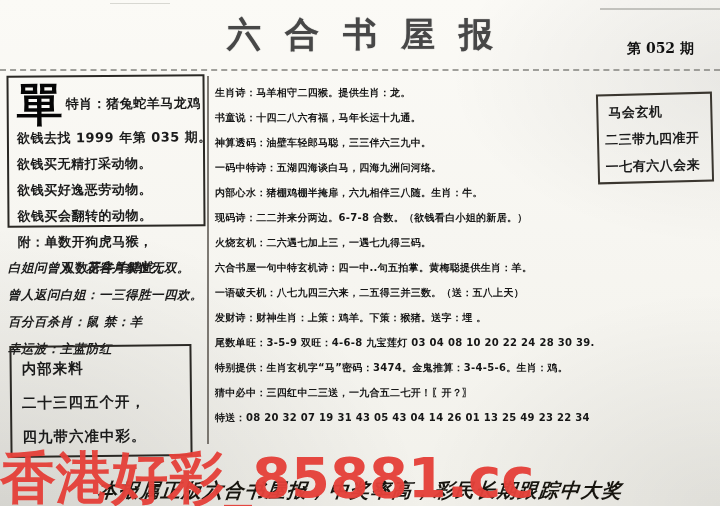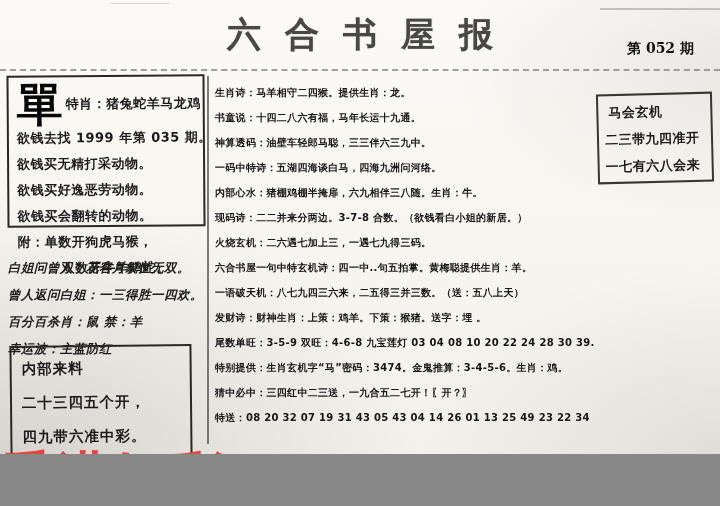--- a/index.html
+++ b/index.html
@@ -1,17 +1,17 @@
 <!DOCTYPE html>
 <html><head>
 <meta charset="utf-8">
 <style>
   html,body{margin:0;padding:0;background:#888;}
   .page{
-    position:relative;width:720px;height:454px;overflow:hidden;
+    position:relative;width:720px;height:506px;overflow:hidden;
     font-family:"DejaVu Sans","Liberation Sans",sans-serif;
     color:#1b1b1b;
     background:
       radial-gradient(ellipse at 0% 105%, rgba(0,0,0,.13), transparent 42%),
       radial-gradient(ellipse at 103% 15%, rgba(0,0,0,.07), transparent 28%),
       radial-gradient(ellipse at 100% 100%, rgba(0,0,0,.08), transparent 30%),
       linear-gradient(#fbfaf6,#f2f1eb);
   }
   
   .title{
@@ -114,21 +114,21 @@
     <div class="lline">二三带九四准开</div>
     <div class="lline">一七有六八会来</div>
   </div>
 
   <div class="center">
     <div class="tip">生肖诗：马羊相守二四猴。提供生肖：龙。</div>
     <div class="tip">书童说：十四二八六有福，马年长运十九通。</div>
     <div class="tip">神算透码：油壁车轻郎马聪，三三伴六三九中。</div>
     <div class="tip">一码中特诗：五湖四海谈白马，四海九洲问河络。</div>
     <div class="tip">内部心水：猪棚鸡棚半掩扉，六九相伴三八随。生肖：牛。</div>
-    <div class="tip">现码诗：二二并来分两边。3-7-8 合数。（欲钱看白小姐的新居。）</div>
+    <div class="tip">现码诗：二二并来分两边。6-7-8 合数。（欲钱看白小姐的新居。）</div>
     <div class="tip">火烧玄机：二六遇七加上三，一遇七九得三码。</div>
     <div class="tip">六合书屋一句中特玄机诗：四一中..句五拍掌。黄梅聪提供生肖：羊。</div>
     <div class="tip">一语破天机：八七九四三六来，二五得三并三数。（送：五八上天）</div>
     <div class="tip">发财诗：财神生肖：上策：鸡羊。下策：猴猪。送字：埋 。</div>
     <div class="tip">尾数单旺：3-5-9 双旺：4-6-8 九宝莲灯 03 04 08 10 20 22 24 28 30 39.</div>
     <div class="tip">特别提供：生肖玄机字“马”密码：3474。金鬼推算：3-4-5-6。生肖：鸡。</div>
     <div class="tip">猜中必中：三四红中二三送，一九合五二七开！〖开？〗</div>
     <div class="tip">特送：08 20 32 07 19 31 43 05 43 04 14 26 01 13 25 49 23 22 34</div>
   </div>
 

